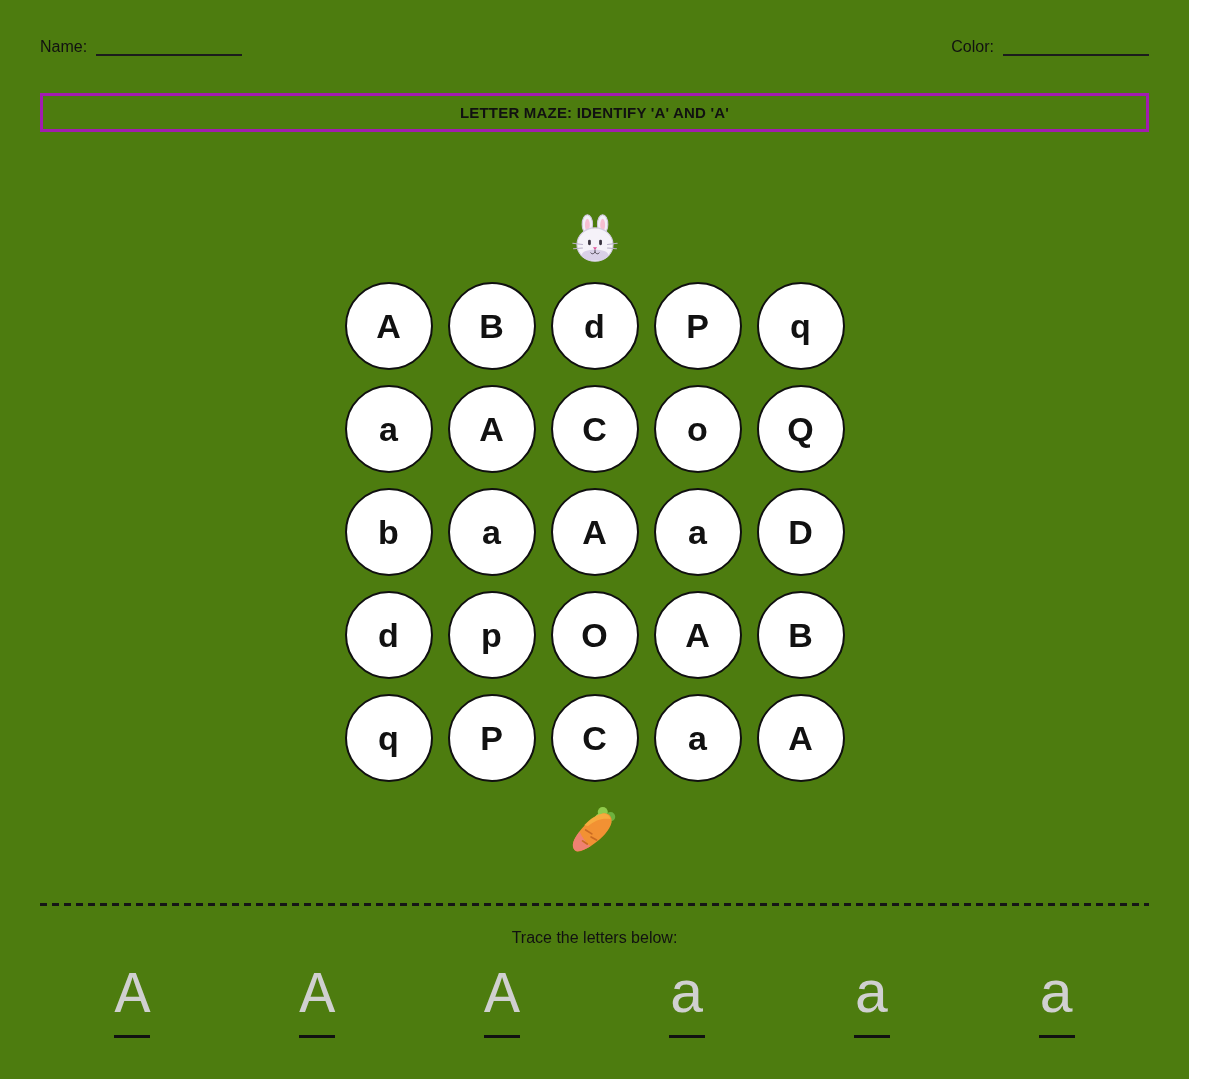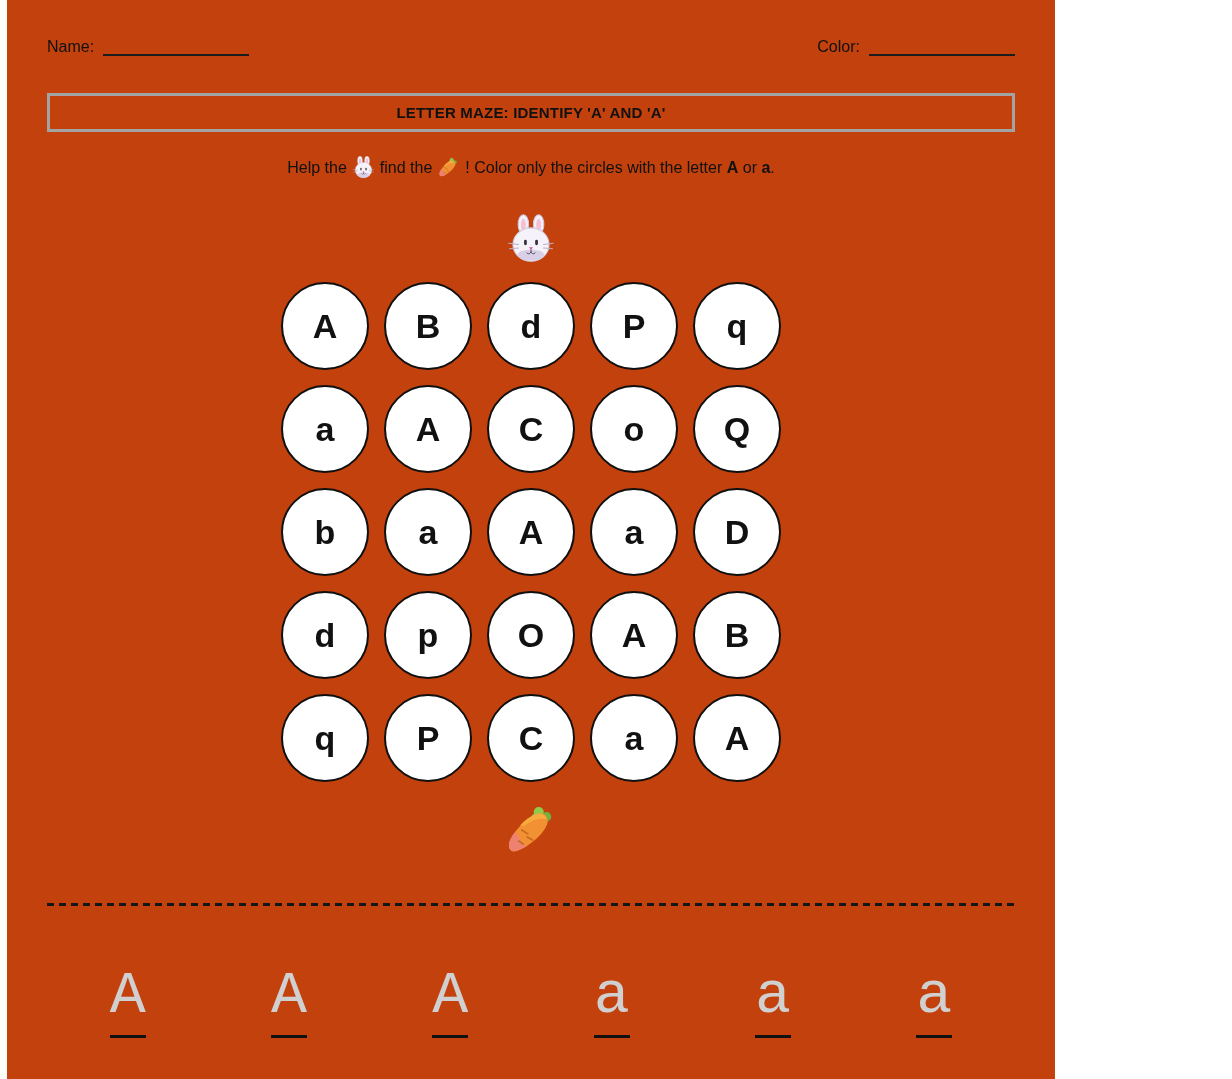--- a/index.html
+++ b/index.html
@@ -1,28 +1,28 @@
 <!DOCTYPE html>
 <html><head>
 <meta charset="utf-8">
 <style>
   html,body{margin:0;padding:0;background:#fff;}
-  .page{position:relative;width:1048px;height:1079px;background:#c2410c;
-        font-family:"Liberation Sans",sans-serif;color:#111;overflow:hidden;margin-left:7px;}
+  .page{position:relative;width:1189px;height:1079px;background:#4d7c0f;
+        font-family:"Liberation Sans",sans-serif;color:#111;overflow:hidden;}
 
   
   .header-row{position:absolute;top:38px;left:40px;right:40px;display:flex;
               justify-content:space-between;font-size:16px;}
   .field{display:flex;align-items:flex-end;}
   .blank-line{display:inline-block;width:146px;height:15px;
               border-bottom:2px solid #1c1c1c;margin-left:9px;}
 
   
   .title-box{position:absolute;top:93px;left:40px;right:40px;height:39px;
-             border:3px solid #a3a3a3;box-sizing:border-box;display:flex;
+             border:3px solid #a21caf;box-sizing:border-box;display:flex;
              align-items:center;justify-content:center;font-weight:bold;
              font-size:15px;letter-spacing:.2px;}
 
   
   .instruction{position:absolute;top:156px;left:0;right:0;text-align:center;
                font-size:16px;}
   .instruction b{font-weight:bold;}
   .emoji-sm{width:23px;height:23px;vertical-align:-6px;margin:0 5px;display:inline-block;}
 
   
@@ -97,27 +97,20 @@
     <div class="field">
       <span>Color:</span>
       <span class="blank-line"></span>
     </div>
   </div>
 
   <div class="title-box">
     <span>LETTER MAZE: IDENTIFY 'A' AND 'A'</span>
   </div>
 
-  <div class="instruction">
-    <span>Help the</span><svg class="emoji-sm">
-        <use href="#sym-bunny"></use>
-      </svg><span>find the</span><svg class="emoji-sm">
-        <use href="#sym-carrot"></use>
-      </svg><span>! Color only the circles with the letter </span><b>A</b><span> or </span><b>a</b><span>.</span>
-  </div>
 
   <svg class="big-emoji bunny-big">
       <use href="#sym-bunny"></use>
     </svg>
 
   <div class="maze">
     <div class="cell">
         <span>A</span>
       </div>
     <div class="cell">
@@ -193,20 +186,21 @@
         <span>A</span>
       </div>
   </div>
 
   <svg class="big-emoji carrot-big">
       <use href="#sym-carrot"></use>
     </svg>
 
   <div class="divider"></div>
 
+  <div class="trace-title">Trace the letters below:</div>
 
   <div class="trace-row">
     <div class="trace-cell">
       <span class="trace-letter">A</span>
       <span class="trace-underline"></span>
     </div>
     <div class="trace-cell">
       <span class="trace-letter">A</span>
       <span class="trace-underline"></span>
     </div>

